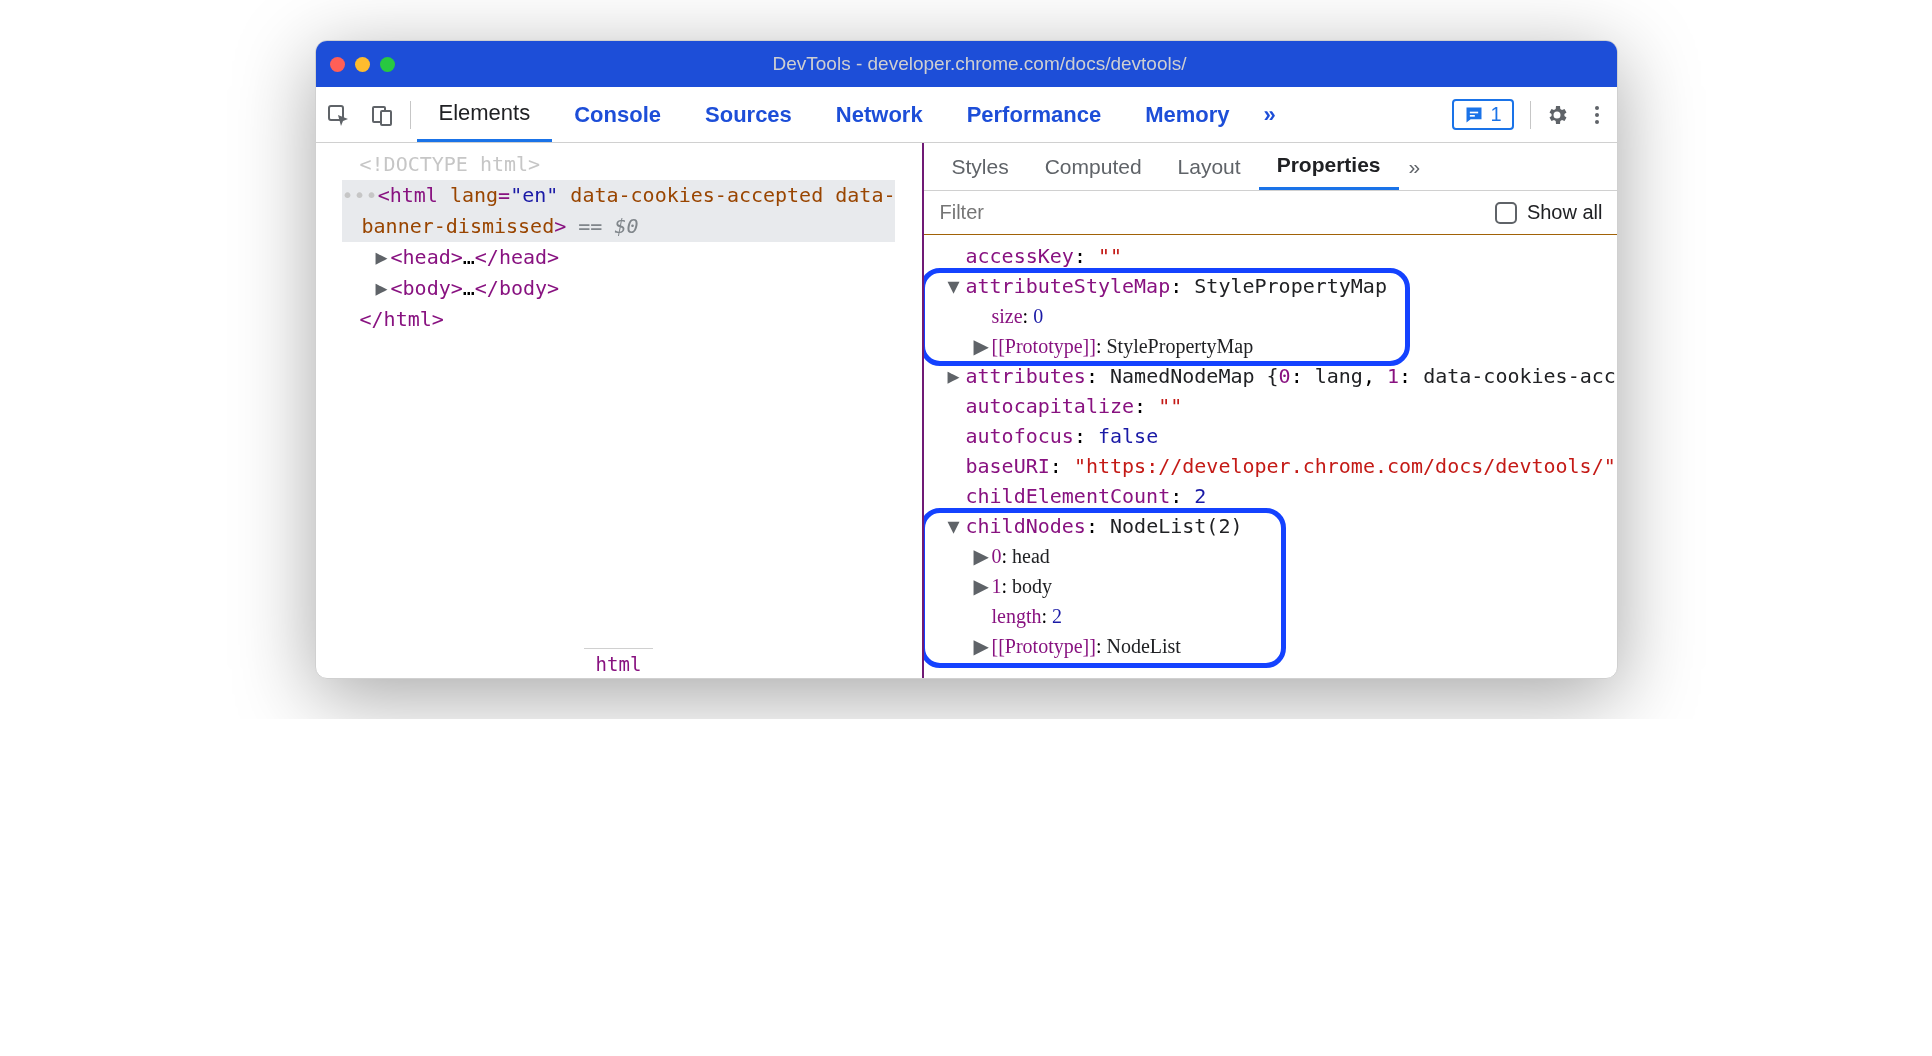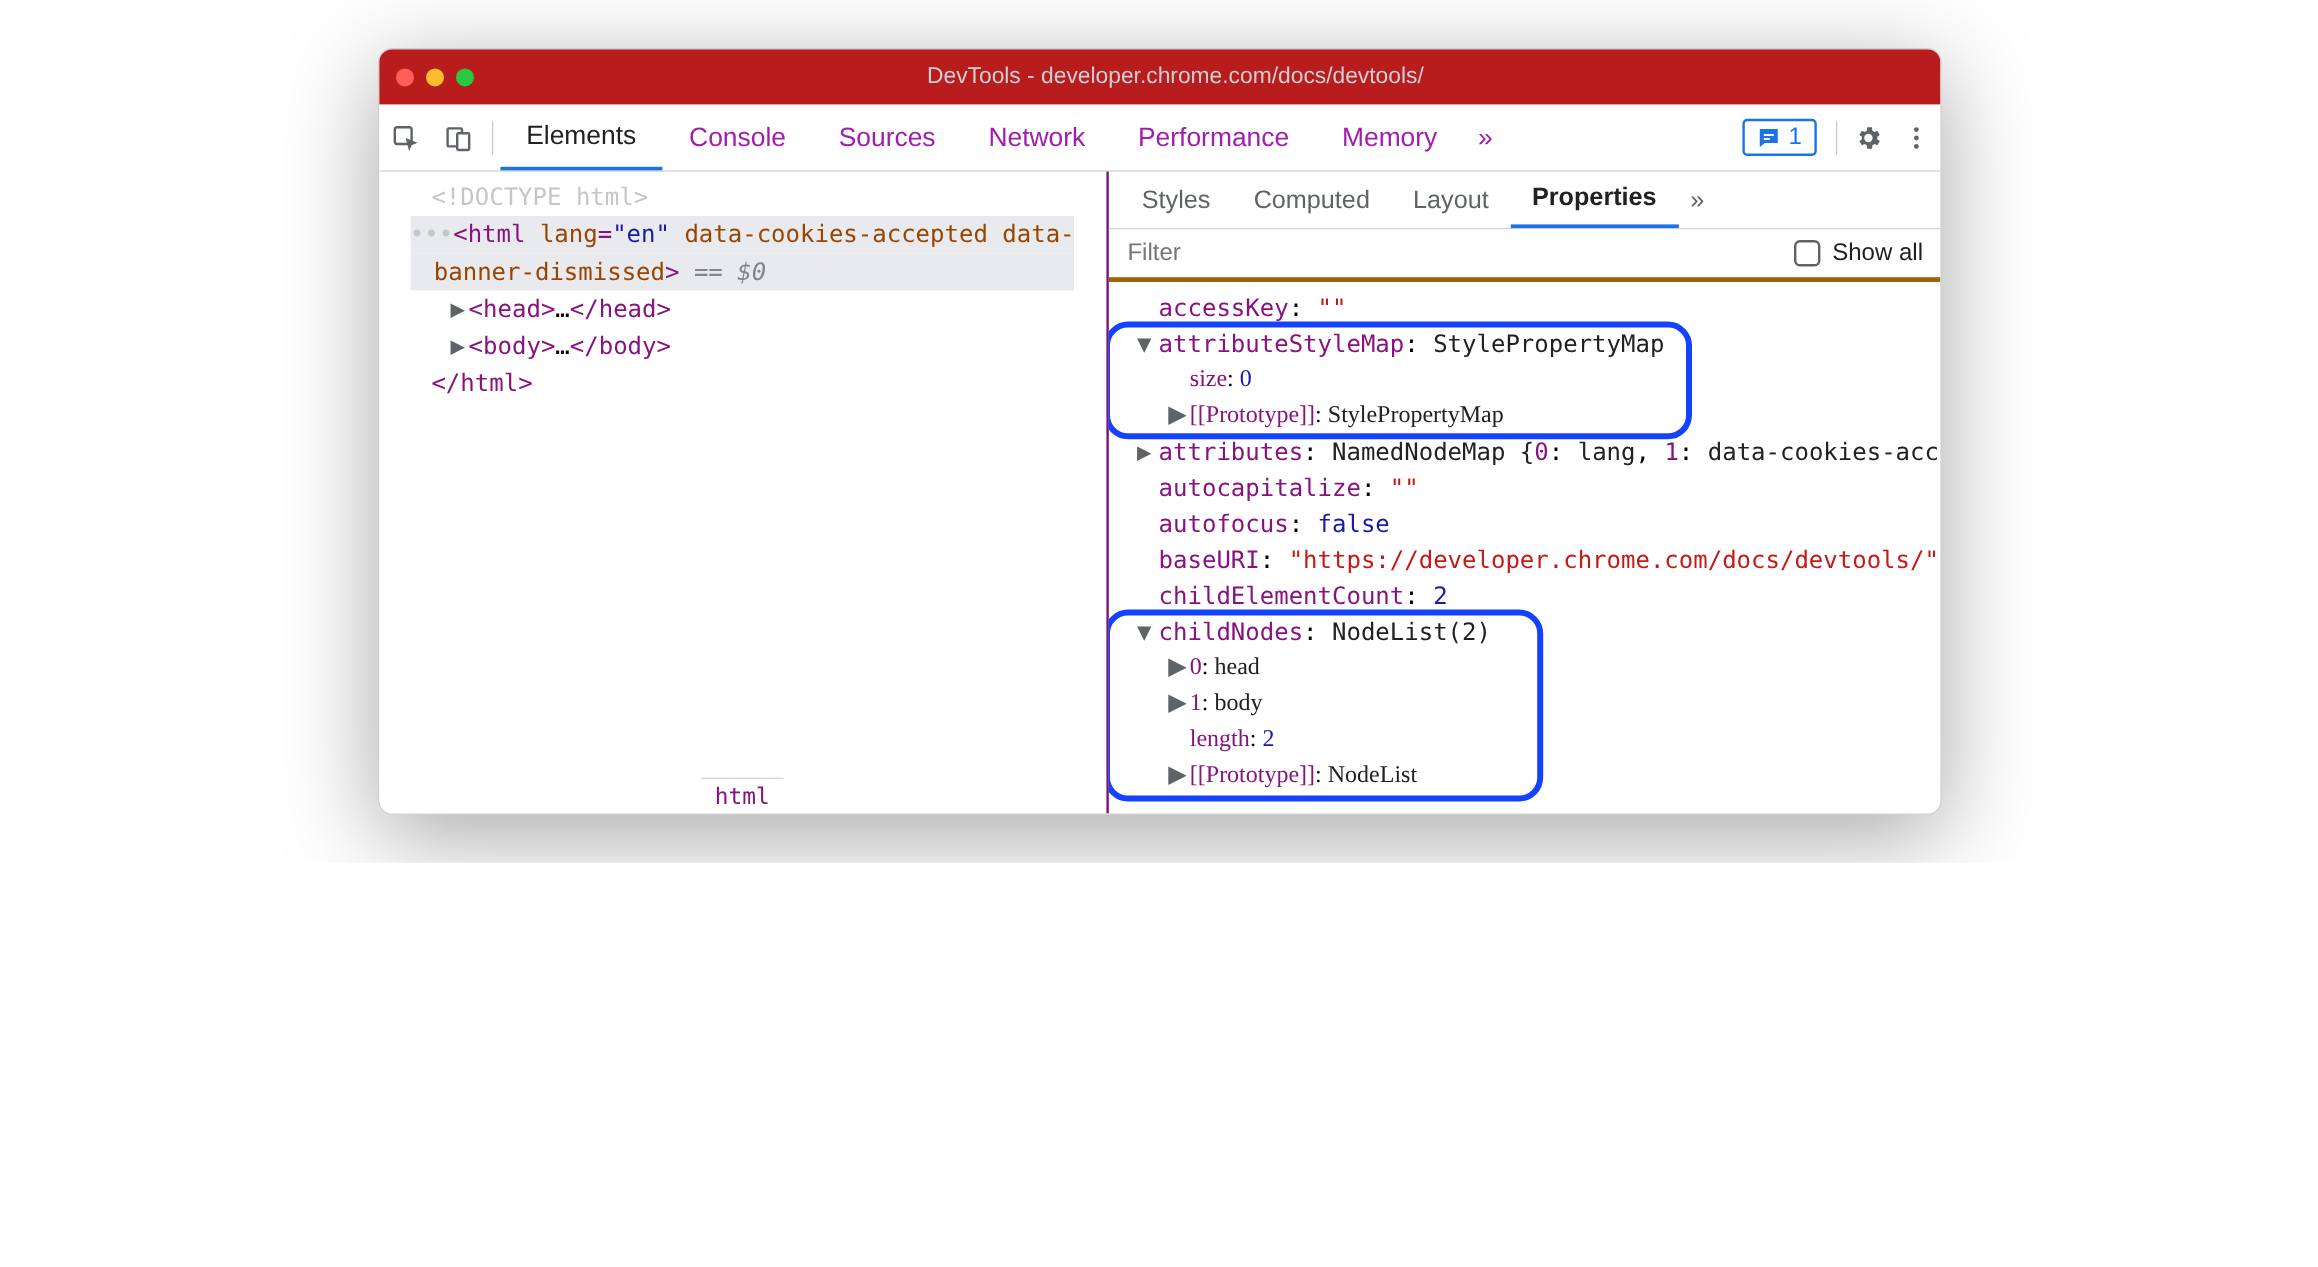--- a/index.html
+++ b/index.html
@@ -16,21 +16,21 @@
     margin: 40px;
   }
   .window {
     width: 1303px;
     border-radius: 12px;
     overflow: hidden;
     background: #fff;
     border: 1px solid #d0d0d0;
   }
   .titlebar {
-    background: #b91c1c;
+    background: #1d4ed8;
     color: #cfcfd1;
     height: 46px;
     display: flex;
     align-items: center;
     padding: 0 14px;
     font-size: 19px;
   }
   .traffic { display: flex; gap: 10px; margin-right: 14px; }
   .dot { width: 15px; height: 15px; border-radius: 50%; }
   .dot.r{background:#ff5f57}.dot.y{background:#febc2e}.dot.g{background:#28c840}
@@ -39,21 +39,21 @@
     display: flex;
     align-items: center;
     height: 56px;
     border-bottom: 1px solid #d0d0d0;
     font-size: 22px;
     color: #5f6368;
   }
   .toolbar .icon-btn { width: 44px; display:flex; align-items:center; justify-content:center; height:100%; cursor:pointer; }
   .toolbar .divider { width:1px; height:28px; background:#c6c6c6; margin:0 6px; }
   .tabs { display:flex; height:100%; }
-  .tab { padding: 0 22px; display:flex; align-items:center; cursor:pointer; font-size:22px; color:#a21caf; }
+  .tab { padding: 0 22px; display:flex; align-items:center; cursor:pointer; font-size:22px; color:#1d4ed8;font-weight:bold; }
   .tab.active { color:#202124; border-bottom: 3px solid #1a73e8; font-weight:400;}
   .toolbar .spacer { flex:1; }
   .issues-pill {
     display:flex; align-items:center; gap:6px;
     border:2px solid #1a73e8; color:#1a73e8; border-radius:4px;
     padding:2px 10px; font-size:20px; margin-right:10px; cursor:pointer;
   }
   .gear, .kebab { width:40px; display:flex; justify-content:center; color:#5f6368; cursor:pointer;}
   .content { display:flex; height: 535px; }
   .panel-left { width: 608px; border-right:2px solid #701a75; display:flex; flex-direction:column;align-items:center; }
@@ -75,21 +75,21 @@
     padding:0 12px; font-family:Menlo,monospace; font-size:19px; color:#881280;
   }
   .panel-right { flex:1; display:flex; flex-direction:column; min-width:0;}
   .subtabs {
     display:flex; align-items:center; height:48px; border-bottom:1px solid #d0d0d0;
     padding-left:10px; font-size:21px; color:#5f6368;
   }
   .subtab { padding:0 18px; height:100%; display:flex; align-items:center; cursor:pointer;}
   .subtab.active { color:#202124; border-bottom:3px solid #1a73e8;font-weight:bold; }
   .filter-row {
-    display:flex; align-items:center; height:44px; border-bottom:4px solid #a16207;
+    display:flex; align-items:center; height:44px; border-bottom:1px solid #a16207;
     padding:0 14px; color:#80868b; font-size:20px;justify-content:center;
   }
   .filter-row input {
     border:none; flex:1; font-size:20px; color:#202124; outline:none; background:transparent;
   }
   .checkbox {
     width:22px; height:22px; border:2px solid #5f6368; border-radius:5px; margin-right:10px;
   }
   .props {
     flex:1; font-family: Menlo, Consolas, monospace; font-size:20px; line-height:30px;

